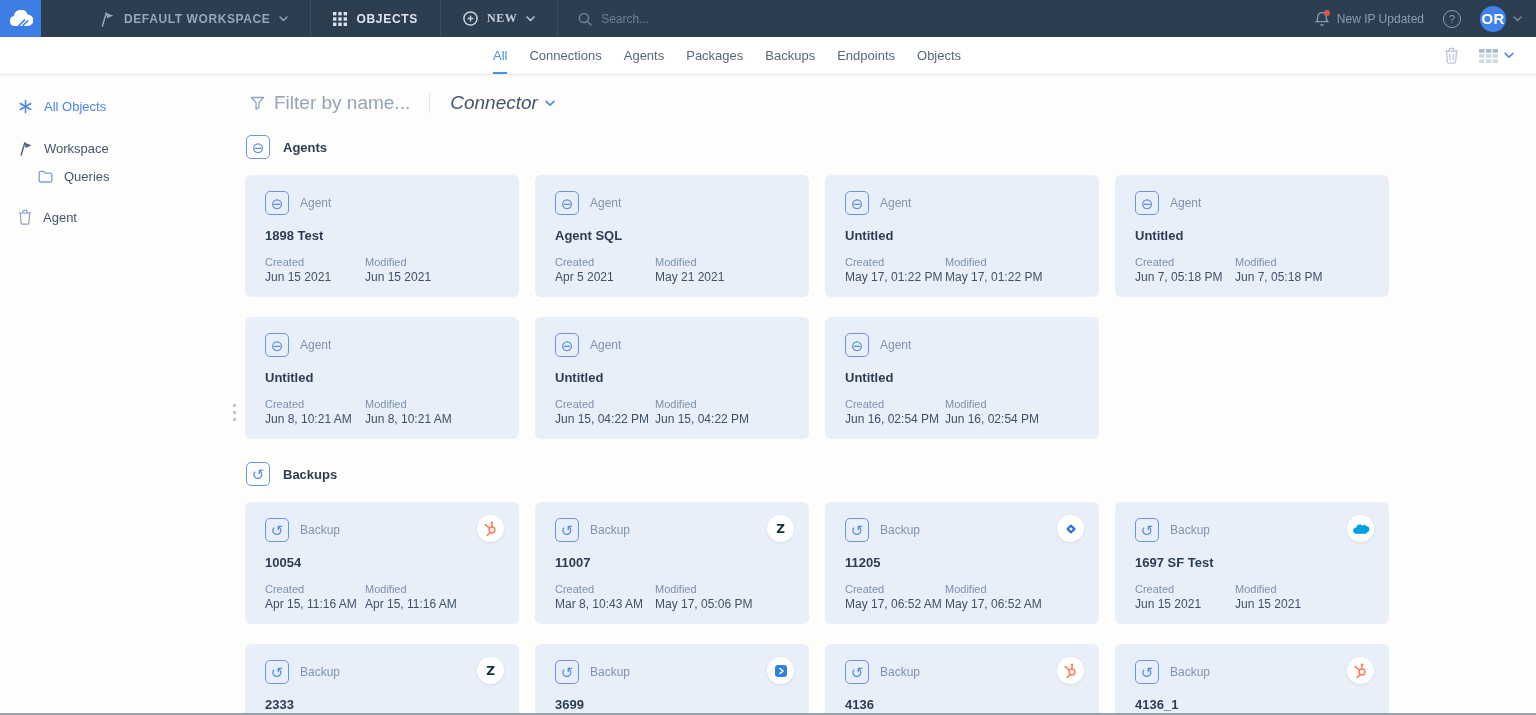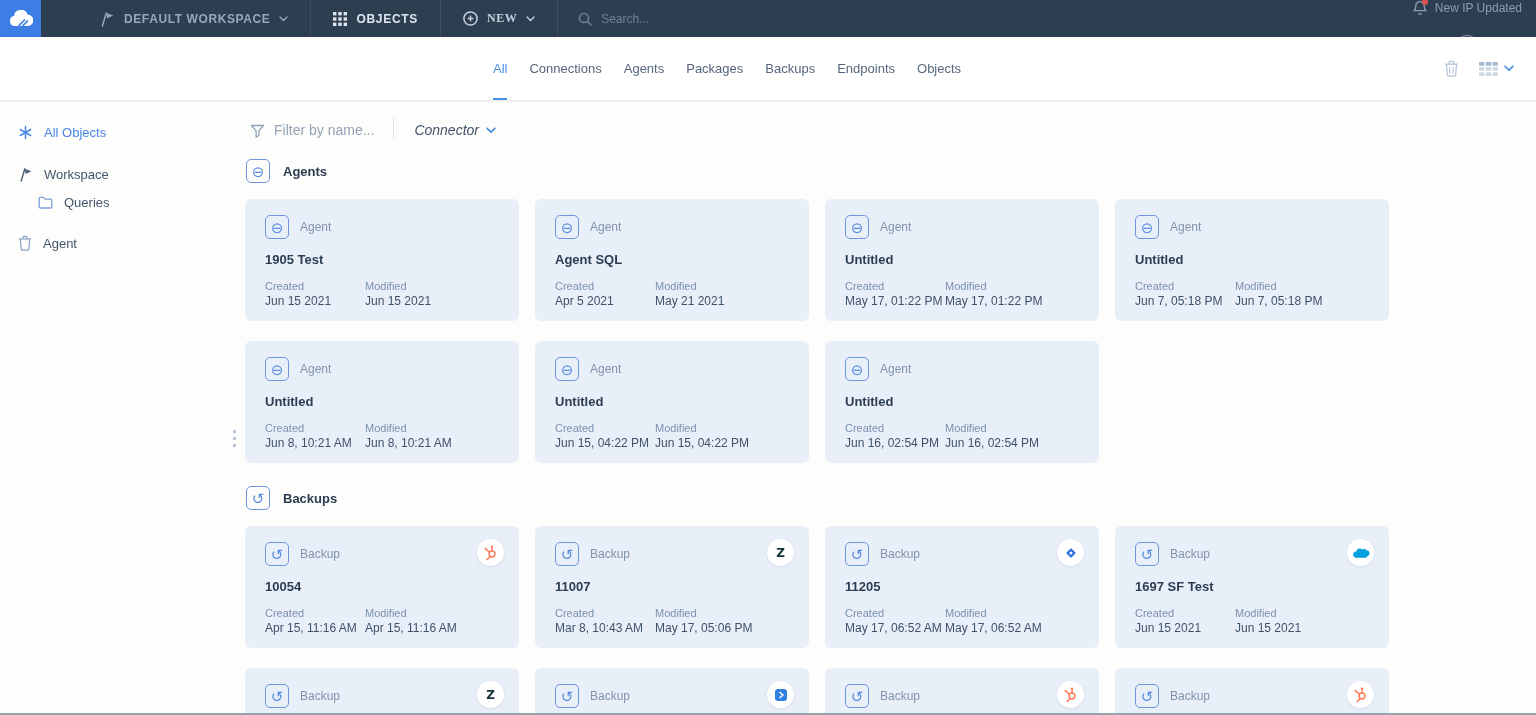--- a/index.html
+++ b/index.html
@@ -9,52 +9,52 @@
   
   .navbar{height:37px;background:#2d3e51;display:flex;align-items:stretch;
     font-size:12px;color:#a3b1c4;}
   .logo{width:41px;background:#3d7ee4;display:flex;align-items:center;justify-content:center;cursor:pointer;}
   .nav-item{display:flex;align-items:center;gap:9px;padding:0 22px;cursor:pointer;white-space:nowrap;}
   .workspace{color:#97a6bb;font-weight:600;letter-spacing:.6px;margin-left:36px;}
   .objects{color:#dde4ee;font-weight:700;letter-spacing:.7px;}
   .newbtn{color:#c6d0de;font-weight:600;letter-spacing:.5px;font-family:Liberation Serif, serif;}
   .nav-sep{width:1px;background:rgba(255,255,255,.08);}
   .nav-search{display:flex;align-items:center;gap:9px;padding:0 20px;color:#6f8098;flex:1;cursor:text;}
-  .nav-right{display:flex;align-items:center;gap:19px;padding-right:14px;margin-left:auto;flex-direction:column;}
+  .nav-right{display:flex;align-items:center;gap:19px;padding-right:14px;margin-left:auto;}
   .notif{display:flex;align-items:center;gap:8px;color:#8d9cb0;position:relative;cursor:pointer;}
   .notif .dot{position:absolute;top:-1px;left:9px;width:6px;height:6px;border-radius:50%;background:#e0524d;}
   .help{width:18px;height:18px;border:1.4px solid #8d9cb0;border-radius:50%;display:flex;
     align-items:center;justify-content:center;font-size:11px;color:#8d9cb0;cursor:pointer;}
   .user-menu{display:flex;align-items:center;gap:7px;cursor:pointer;}
   .avatar{width:26px;height:26px;border-radius:50%;background:#3e82ea;color:#fff;font-weight:700;
-    font-size:12px;display:flex;align-items:center;justify-content:center;letter-spacing:.3px;}
+    font-size:15px;display:flex;align-items:center;justify-content:center;letter-spacing:.3px;}
 
   
-  .tabbar{height:64px;background:#fff;border-bottom:1px solid #e6eaf0;
+  .tabbar{height:38px;background:#fff;border-bottom:1px solid #e6eaf0;
     box-shadow:0 1px 2px rgba(30,50,80,.05);position:relative;}
   .tabs{position:absolute;left:493px;top:0;height:100%;display:flex;gap:22px;}
   .tab{display:flex;align-items:center;font-size:13px;color:#55677d;cursor:pointer;
     border-bottom:2px solid transparent;padding-top:2px;}
   .tab.active{color:#4a90e2;border-bottom-color:#4a90e2;}
   .bar-icons{position:absolute;right:22px;top:0;height:100%;display:flex;align-items:center;gap:20px;}
   .bar-icons .icon-btn{display:flex;align-items:center;gap:6px;cursor:pointer;}
 
   
   .content{display:flex;height:629px;}
   .sidebar{width:245px;min-width:245px;padding:24px 0 0 18px;position:relative;font-size:13px;}
   .side-item{display:flex;align-items:center;gap:11px;color:#44566c;cursor:pointer;margin-bottom:14px;}
   .side-item.active{color:#4a86e8;}
   .mb-lg{margin-bottom:27px;}
   .mb-sm{margin-bottom:13px;}
   .indent{margin-left:20px;margin-bottom:25px;}
   .drag-handle{position:absolute;left:233px;top:329px;display:flex;flex-direction:column;gap:4px;cursor:col-resize;}
   .drag-handle i{width:3px;height:3px;background:#bac7db;display:block;}
 
   .main{flex:1;}
-  .filter-row{display:flex;align-items:flex-end;margin:17px 0 21px 5px;font-size:14px;color:#94a3b8;}
+  .filter-row{display:flex;align-items:center;margin:17px 0 21px 5px;font-size:19px;color:#94a3b8;}
   .filter-ph{margin-left:9px;cursor:text;}
   .vsep{width:1px;height:20px;background:#e0e6ee;margin:0 20px 0 19px;}
   .connector-dd{display:flex;align-items:center;gap:7px;color:#44566c;cursor:pointer;font-style:italic;}
 
   .section-header{display:flex;align-items:center;gap:13px;margin:0 0 16px 1px;}
   .obj-icon{width:24px;height:24px;border:1.5px solid #6d95de;border-radius:5px;color:#5b8ee0;
     display:flex;align-items:center;justify-content:center;font-size:15px;line-height:1;flex:none;}
   .section-title{font-size:13px;font-weight:700;color:#2c3d52;}
 
   .grid{display:grid;grid-template-columns:repeat(4,274px);gap:20px 16px;margin-bottom:23px;}
@@ -280,21 +280,21 @@
           <div class="section-header">
             <span class="obj-icon">⊖</span>
             <span class="section-title">Agents</span>
           </div>
           <div class="grid">
             <div class="card">
               <div class="card-head">
                 <span class="obj-icon">⊖</span>
                 <span class="obj-type">Agent</span>
               </div>
-              <div class="card-title">1905 Test</div>
+              <div class="card-title">1898 Test</div>
               <div class="card-meta">
                 <div class="meta-col">
                   <div class="meta-label">Created</div>
                   <div class="meta-value">Jun 15 2021</div>
                 </div>
                 <div class="meta-col">
                   <div class="meta-label">Modified</div>
                   <div class="meta-value">Jun 15 2021</div>
                 </div>
               </div>

